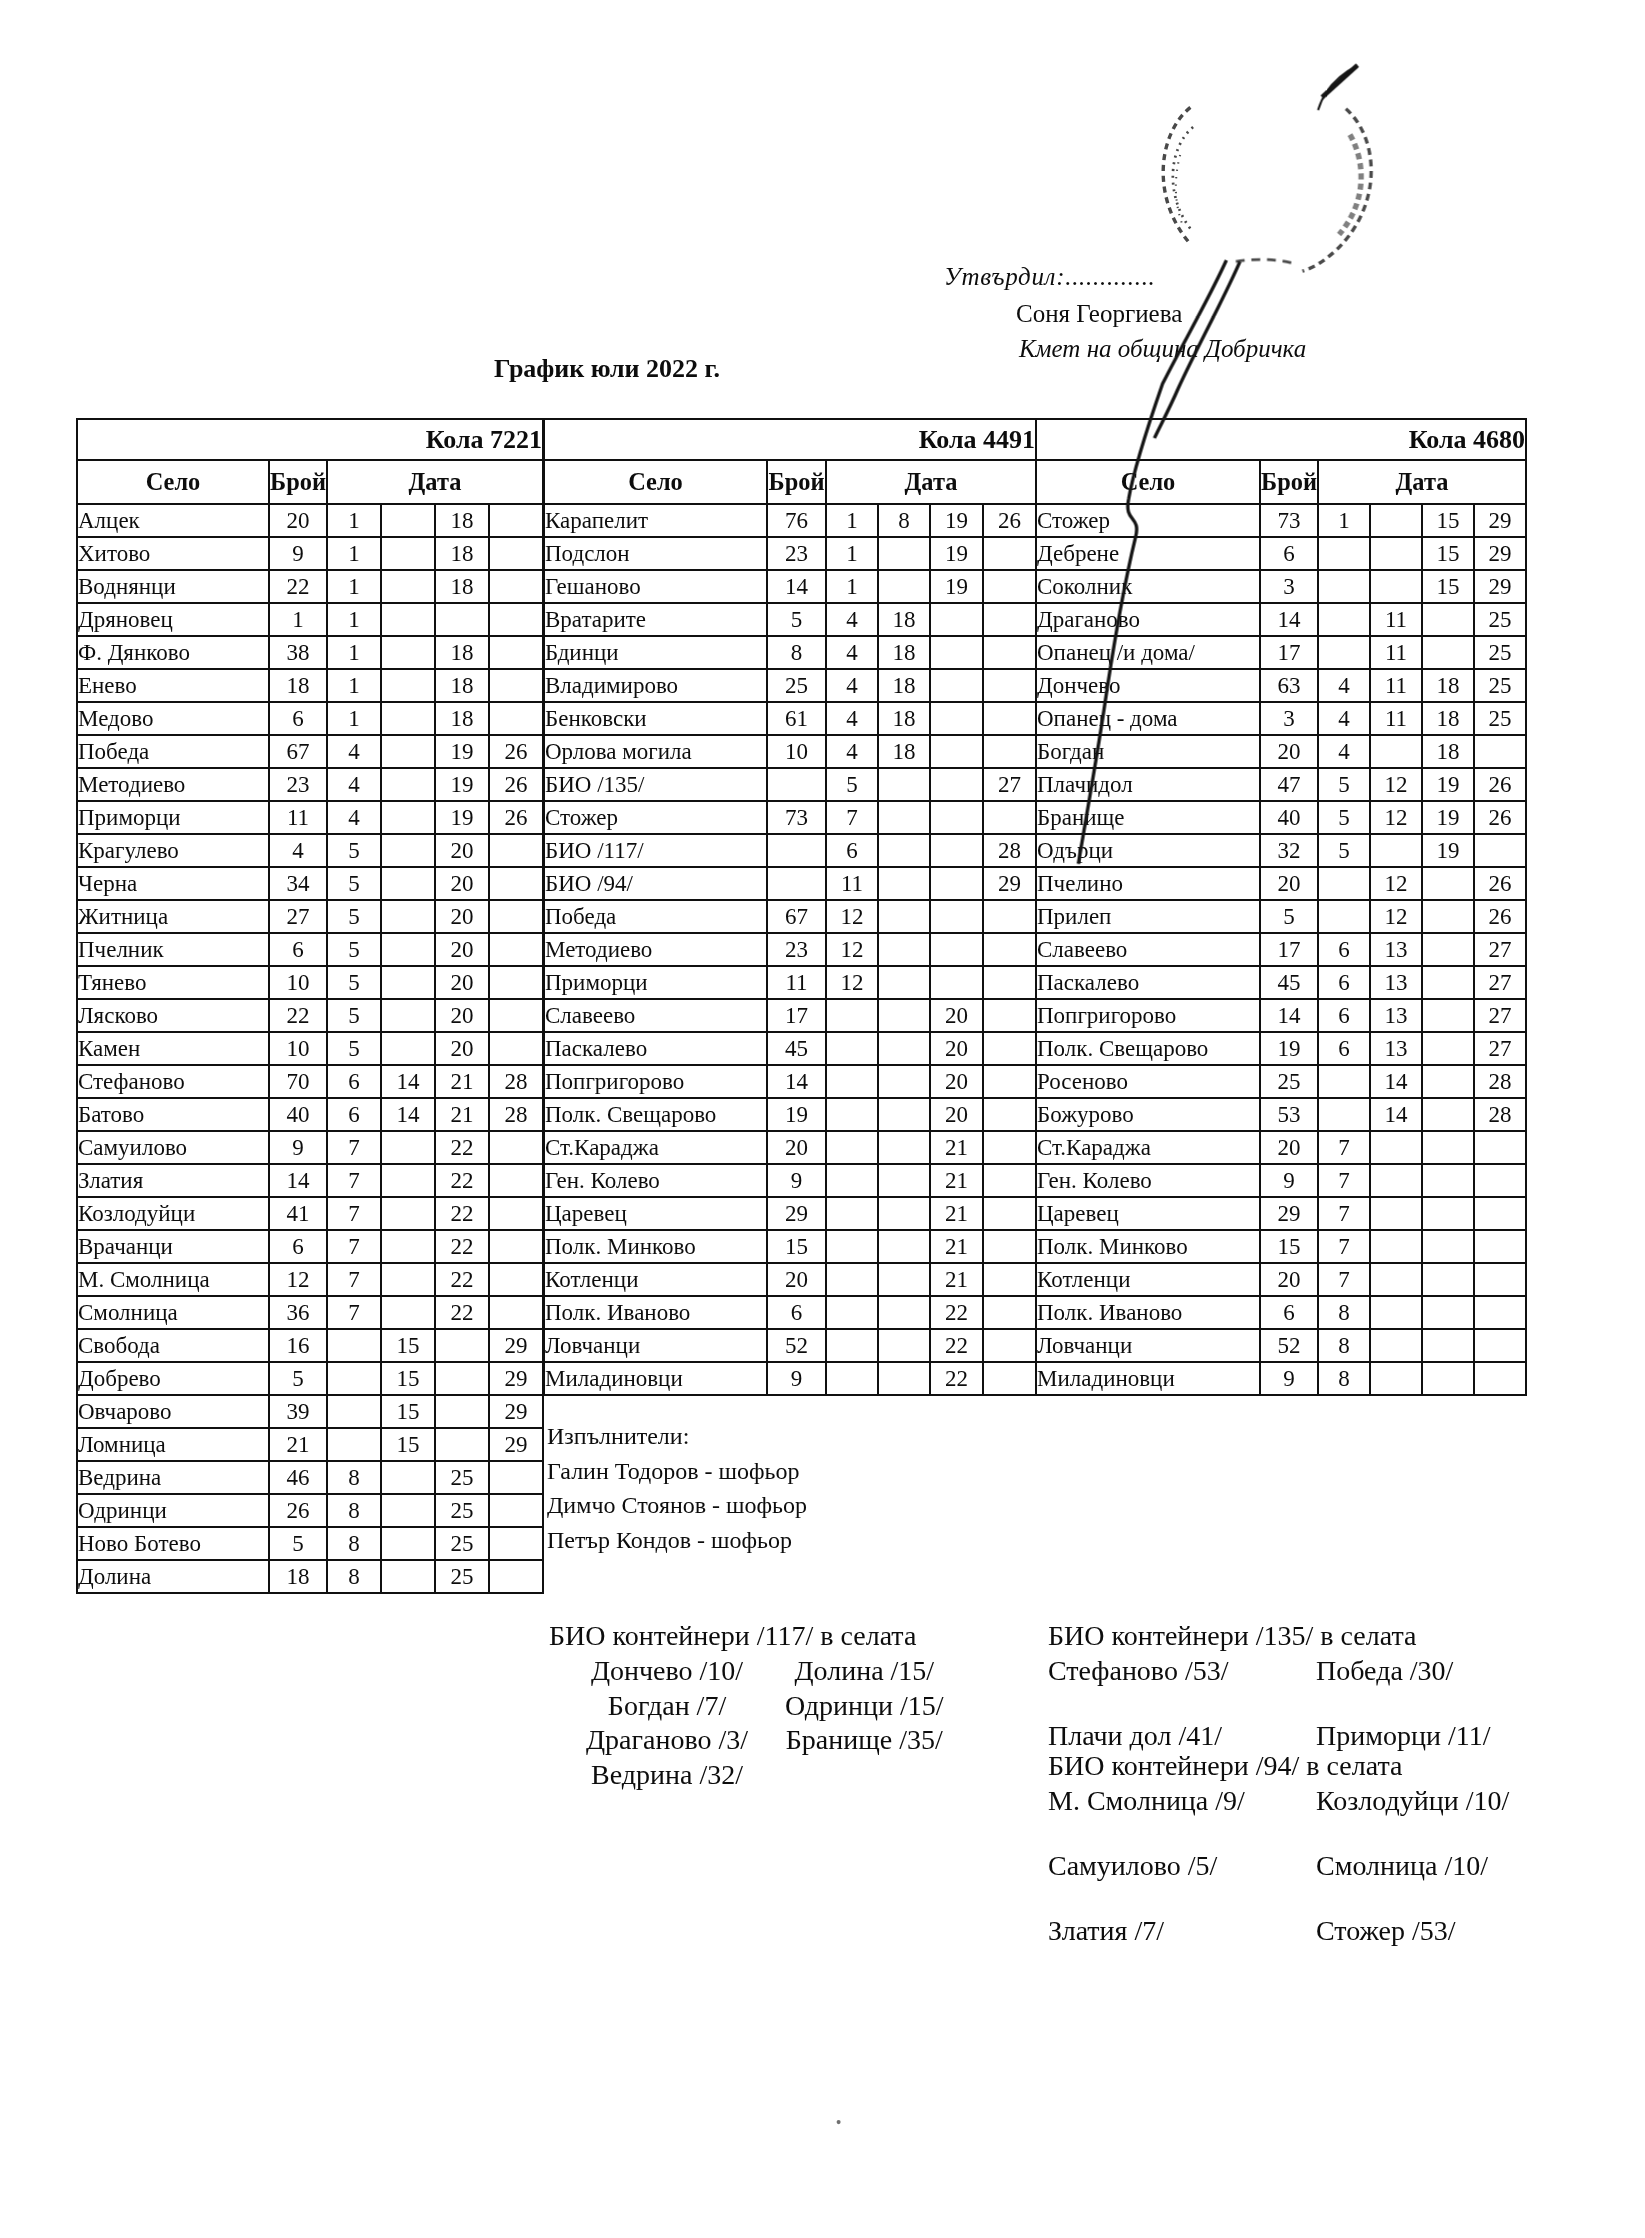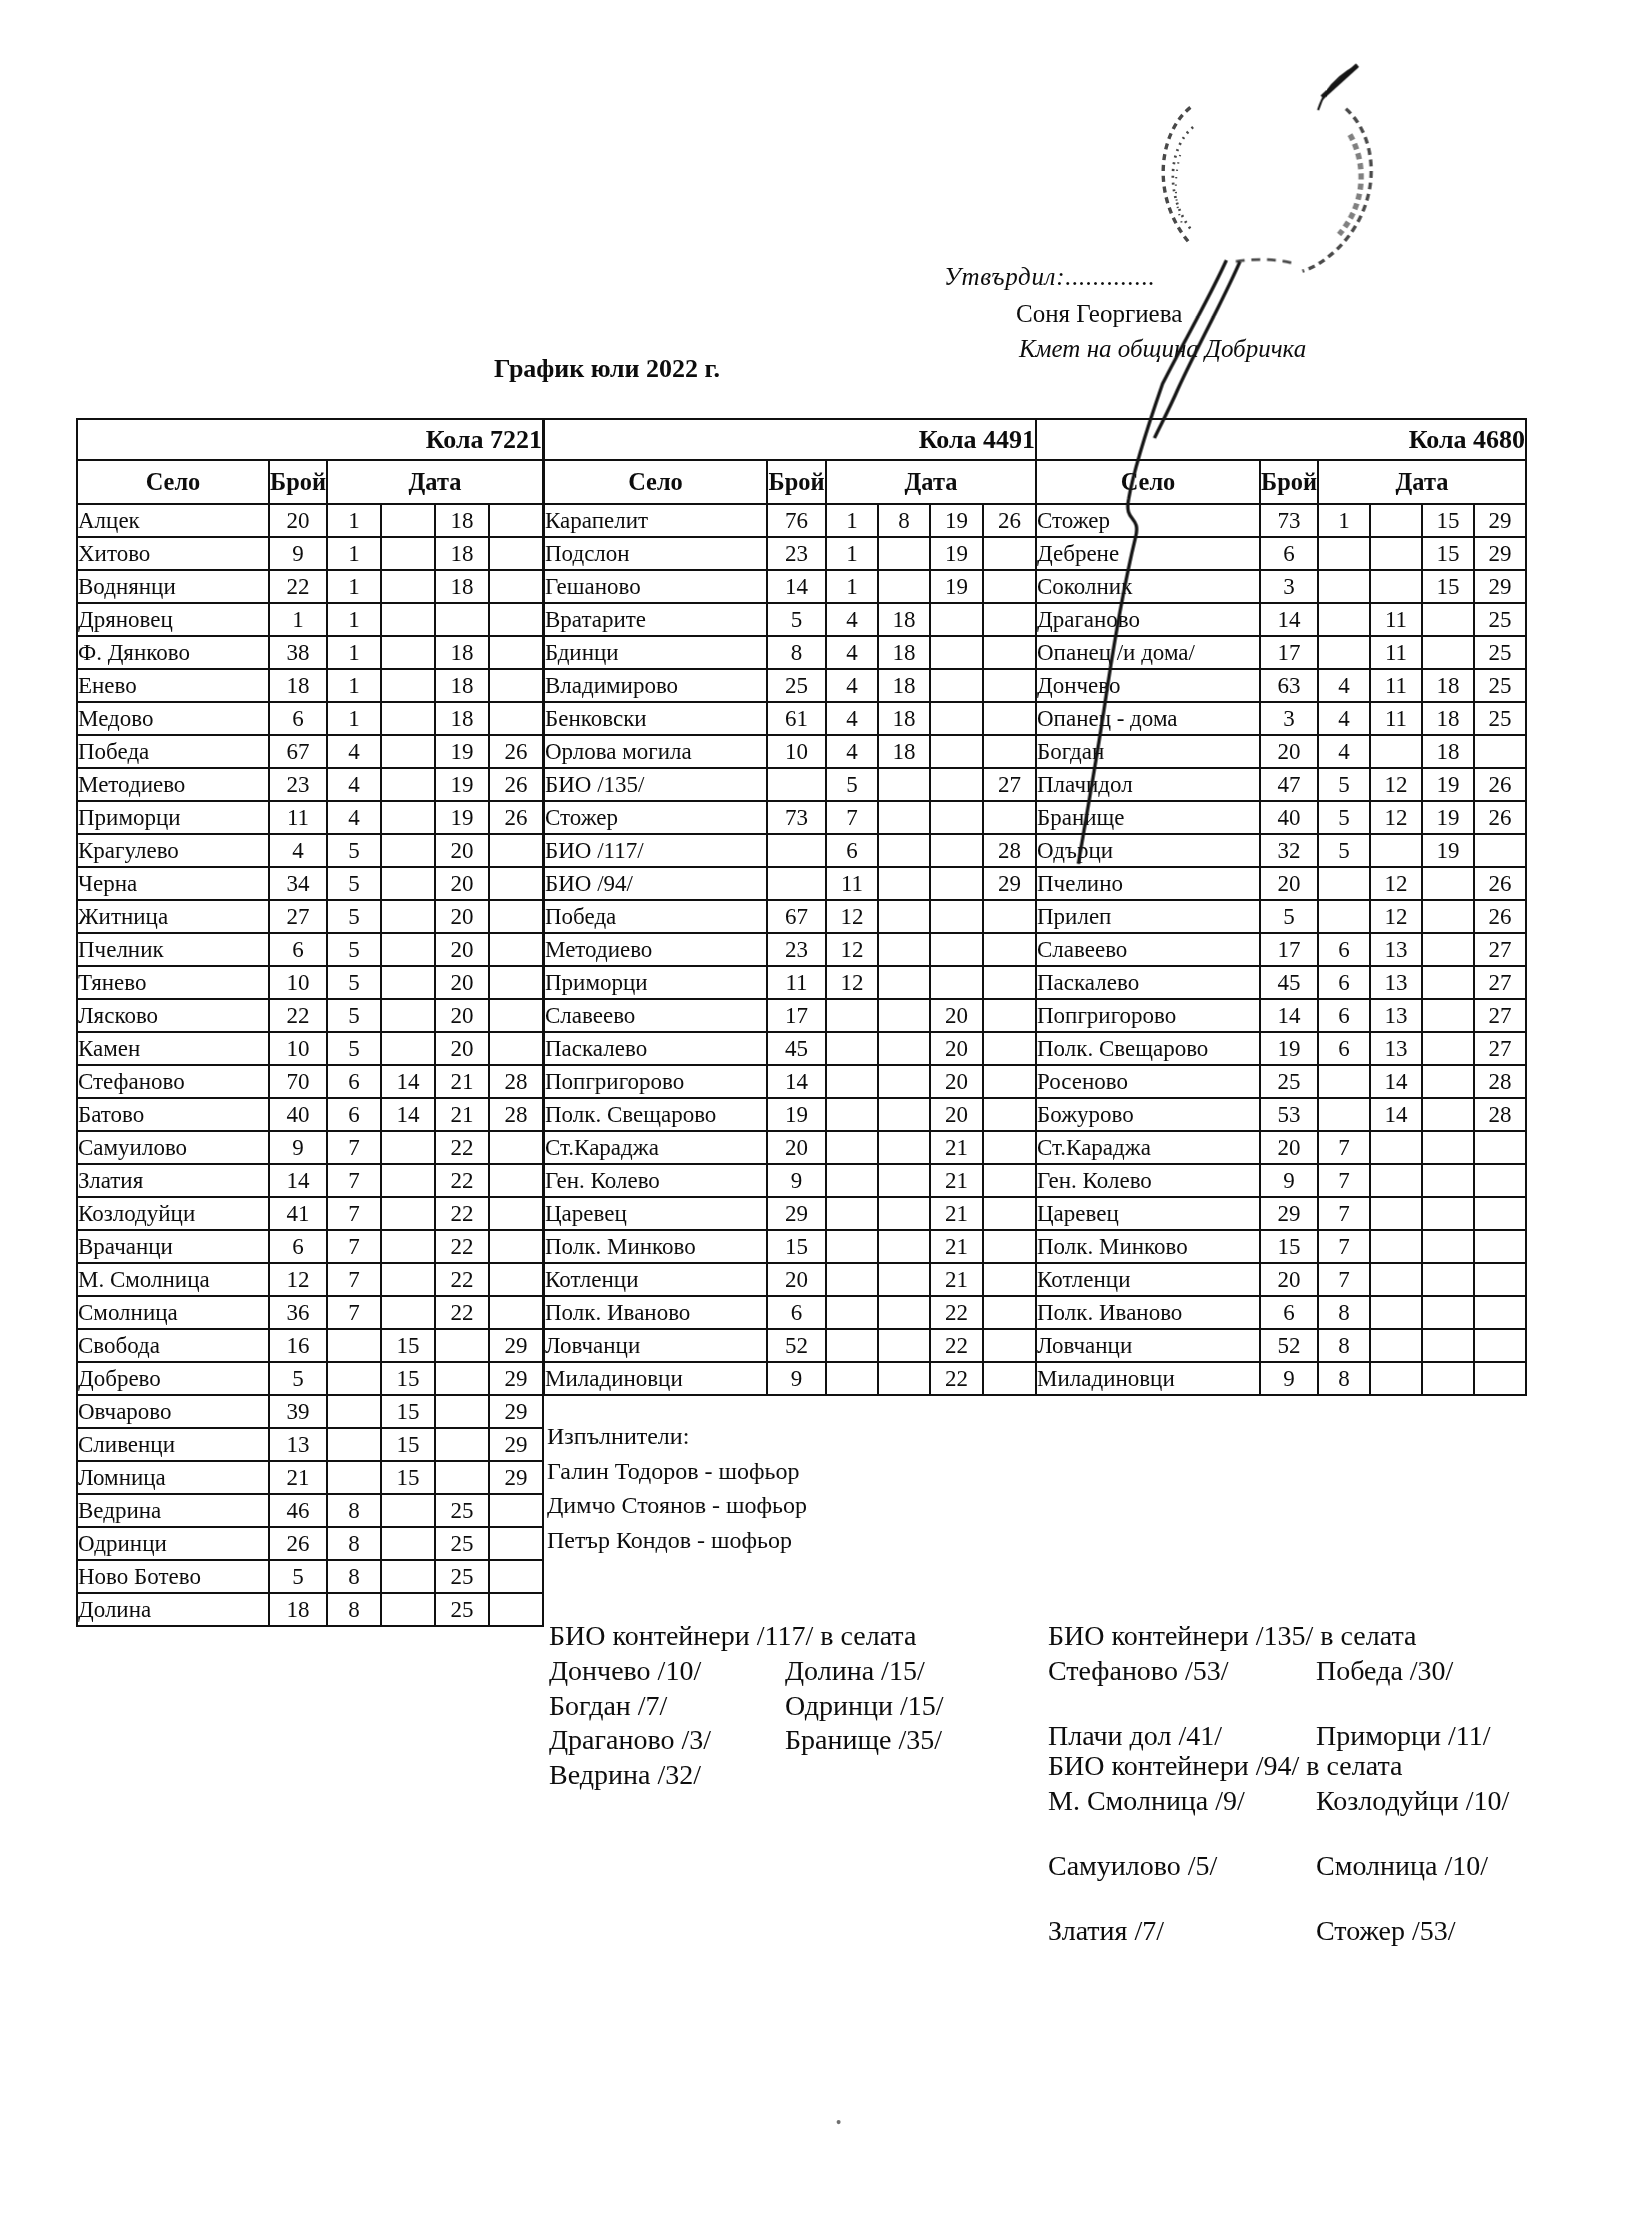--- a/index.html
+++ b/index.html
@@ -29,21 +29,21 @@
   .exec { position:absolute; left:547px; top:1423px; font-size:24px; line-height:26.5px; }
   .exec .hd { margin-bottom:8.1px; }
   .exec .it { margin-bottom:8.1px; }
 
   .bio { position:absolute; font-size:28px; line-height:26px; }
   #bio0 { left:549px;  top:1623px; }
   #bio1 { left:1048px; top:1623px; }
   #bio2 { left:1048px; top:1753px; }
   .bio .hd { margin-bottom:8.8px; }
   .bio-grid { display:grid; row-gap:8.8px; }
-  #bio0 .bio-grid { grid-template-columns:236px 1fr; }
+  #bio0 .bio-grid { grid-template-columns:236px 1fr;text-align:center; }
   #bio1 .bio-grid, #bio2 .bio-grid { grid-template-columns:229px 1fr;gap:39px; }
 </style>
 </head>
 <body>
 
 <div class="page">
 
   <svg class="overlay" viewBox="0 0 2424 3297">
 
     <g stroke="#2a2a2a" fill="none" opacity="0.85">
@@ -309,28 +309,20 @@
           <td class="c-village">Добрево</td>
           <td class="c-count">5</td>
           <td class="c-date"></td>
           <td class="c-date">15</td>
           <td class="c-date"></td>
           <td class="c-date">29</td>
         </tr>
         <tr>
           <td class="c-village">Овчарово</td>
           <td class="c-count">39</td>
-          <td class="c-date"></td>
-          <td class="c-date">15</td>
-          <td class="c-date"></td>
-          <td class="c-date">29</td>
-        </tr>
-        <tr>
-          <td class="c-village">Сливенци</td>
-          <td class="c-count">13</td>
           <td class="c-date"></td>
           <td class="c-date">15</td>
           <td class="c-date"></td>
           <td class="c-date">29</td>
         </tr>
         <tr>
           <td class="c-village">Ломница</td>
           <td class="c-count">21</td>
           <td class="c-date"></td>
           <td class="c-date">15</td>

